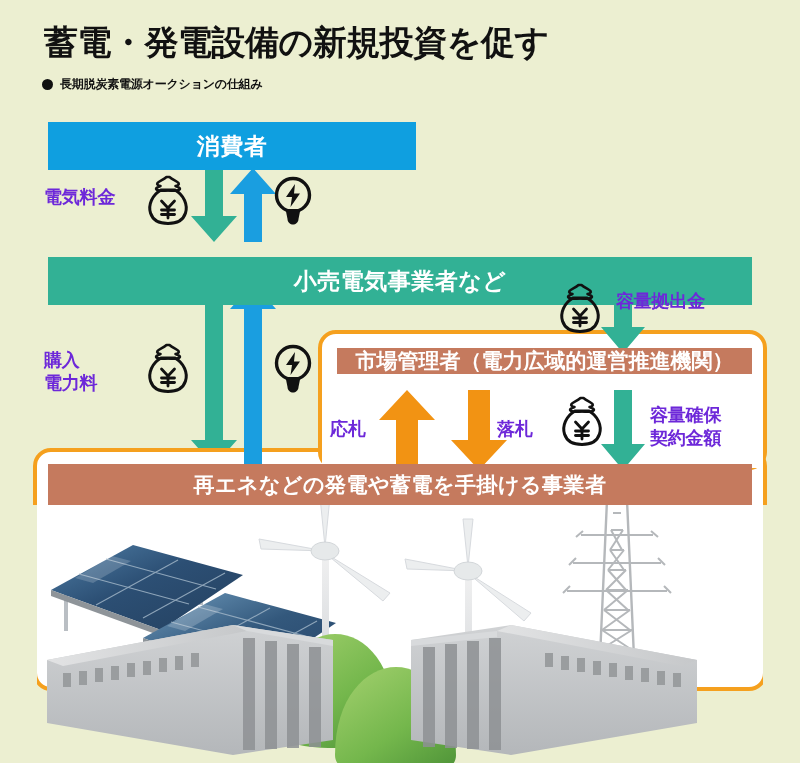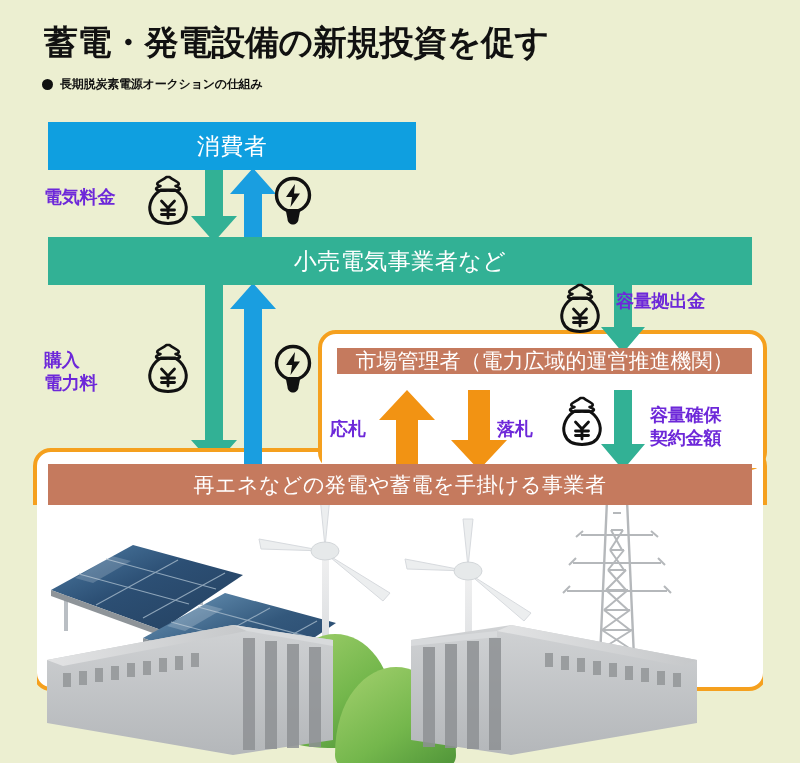--- a/index.html
+++ b/index.html
@@ -54,21 +54,21 @@
     letter-spacing: -0.2px;
   }
 
   
   .band {
     position: absolute;
     display: flex;
     align-items: center;
     justify-content: center;
     color: #ffffff;
-    font-weight: 400;
+    font-weight: 700;
     letter-spacing: 0.5px;
     box-sizing: border-box;
   }
   #consumer-box {
     left: 48px;
     top: 122px;
     width: 368px;
     height: 48px;
     background: #0f9fe0;
     font-size: 23px;
@@ -219,21 +219,21 @@
     </svg>
   </div>
 
   <div class="arrow" style="left:451px; top:390px; z-index:5;">
     <svg width="56" height="80" viewBox="0 0 56 80">
       <polygon points="17,0 39,0 39,50 56,50 28,80 0,50 17,50" fill="#f29313"></polygon>
     </svg>
   </div>
 
   <div class="band" id="consumer-box" style="z-index:6;">消費者</div>
-  <div class="band" id="retailer-box" style="z-index:6;">小売電気事業者など</div>
+  <div class="band" id="retailer-box" style="z-index:6;margin-top:20px;">小売電気事業者など</div>
   <div class="band" id="market-box" style="z-index:6;">市場管理者（電力広域的運営推進機関）</div>
   <div class="band" id="producer-box" style="z-index:6;">再エネなどの発電や蓄電を手掛ける事業者</div>
 
   <div class="icon-wrap" style="left:146px; top:175px; z-index:7;">
     <svg width="44" height="50" viewBox="0 0 44 50">
       <path d="M20.5 2 C17 5, 13 6, 11.5 8 C10.5 9.5, 12 10.5, 14.5 11 C12 12, 9 13, 10.5 14.5 C13 16.5, 18 15.5, 22 15.5 C26 15.5, 31 16.5, 33.5 14.5 C35 13, 32 12, 29.5 11 C32 10.5, 33.5 9.5, 32.5 8 C31 6, 27 5, 23.5 2 Z" fill="none" stroke="#111111" stroke-width="2.6" stroke-linejoin="round"></path>
       <path d="M15 15 C6 20, 2 30, 4.5 38 C7 46, 15 48.5, 22 48.5 C29 48.5, 37 46, 39.5 38 C42 30, 38 20, 29 15 Z" fill="none" stroke="#111111" stroke-width="3"></path>
       <g stroke="#111111" stroke-width="2.8" fill="none" stroke-linecap="round">
         <line x1="15.5" y1="26" x2="22" y2="33"></line>
         <line x1="28.5" y1="26" x2="22" y2="33"></line>

